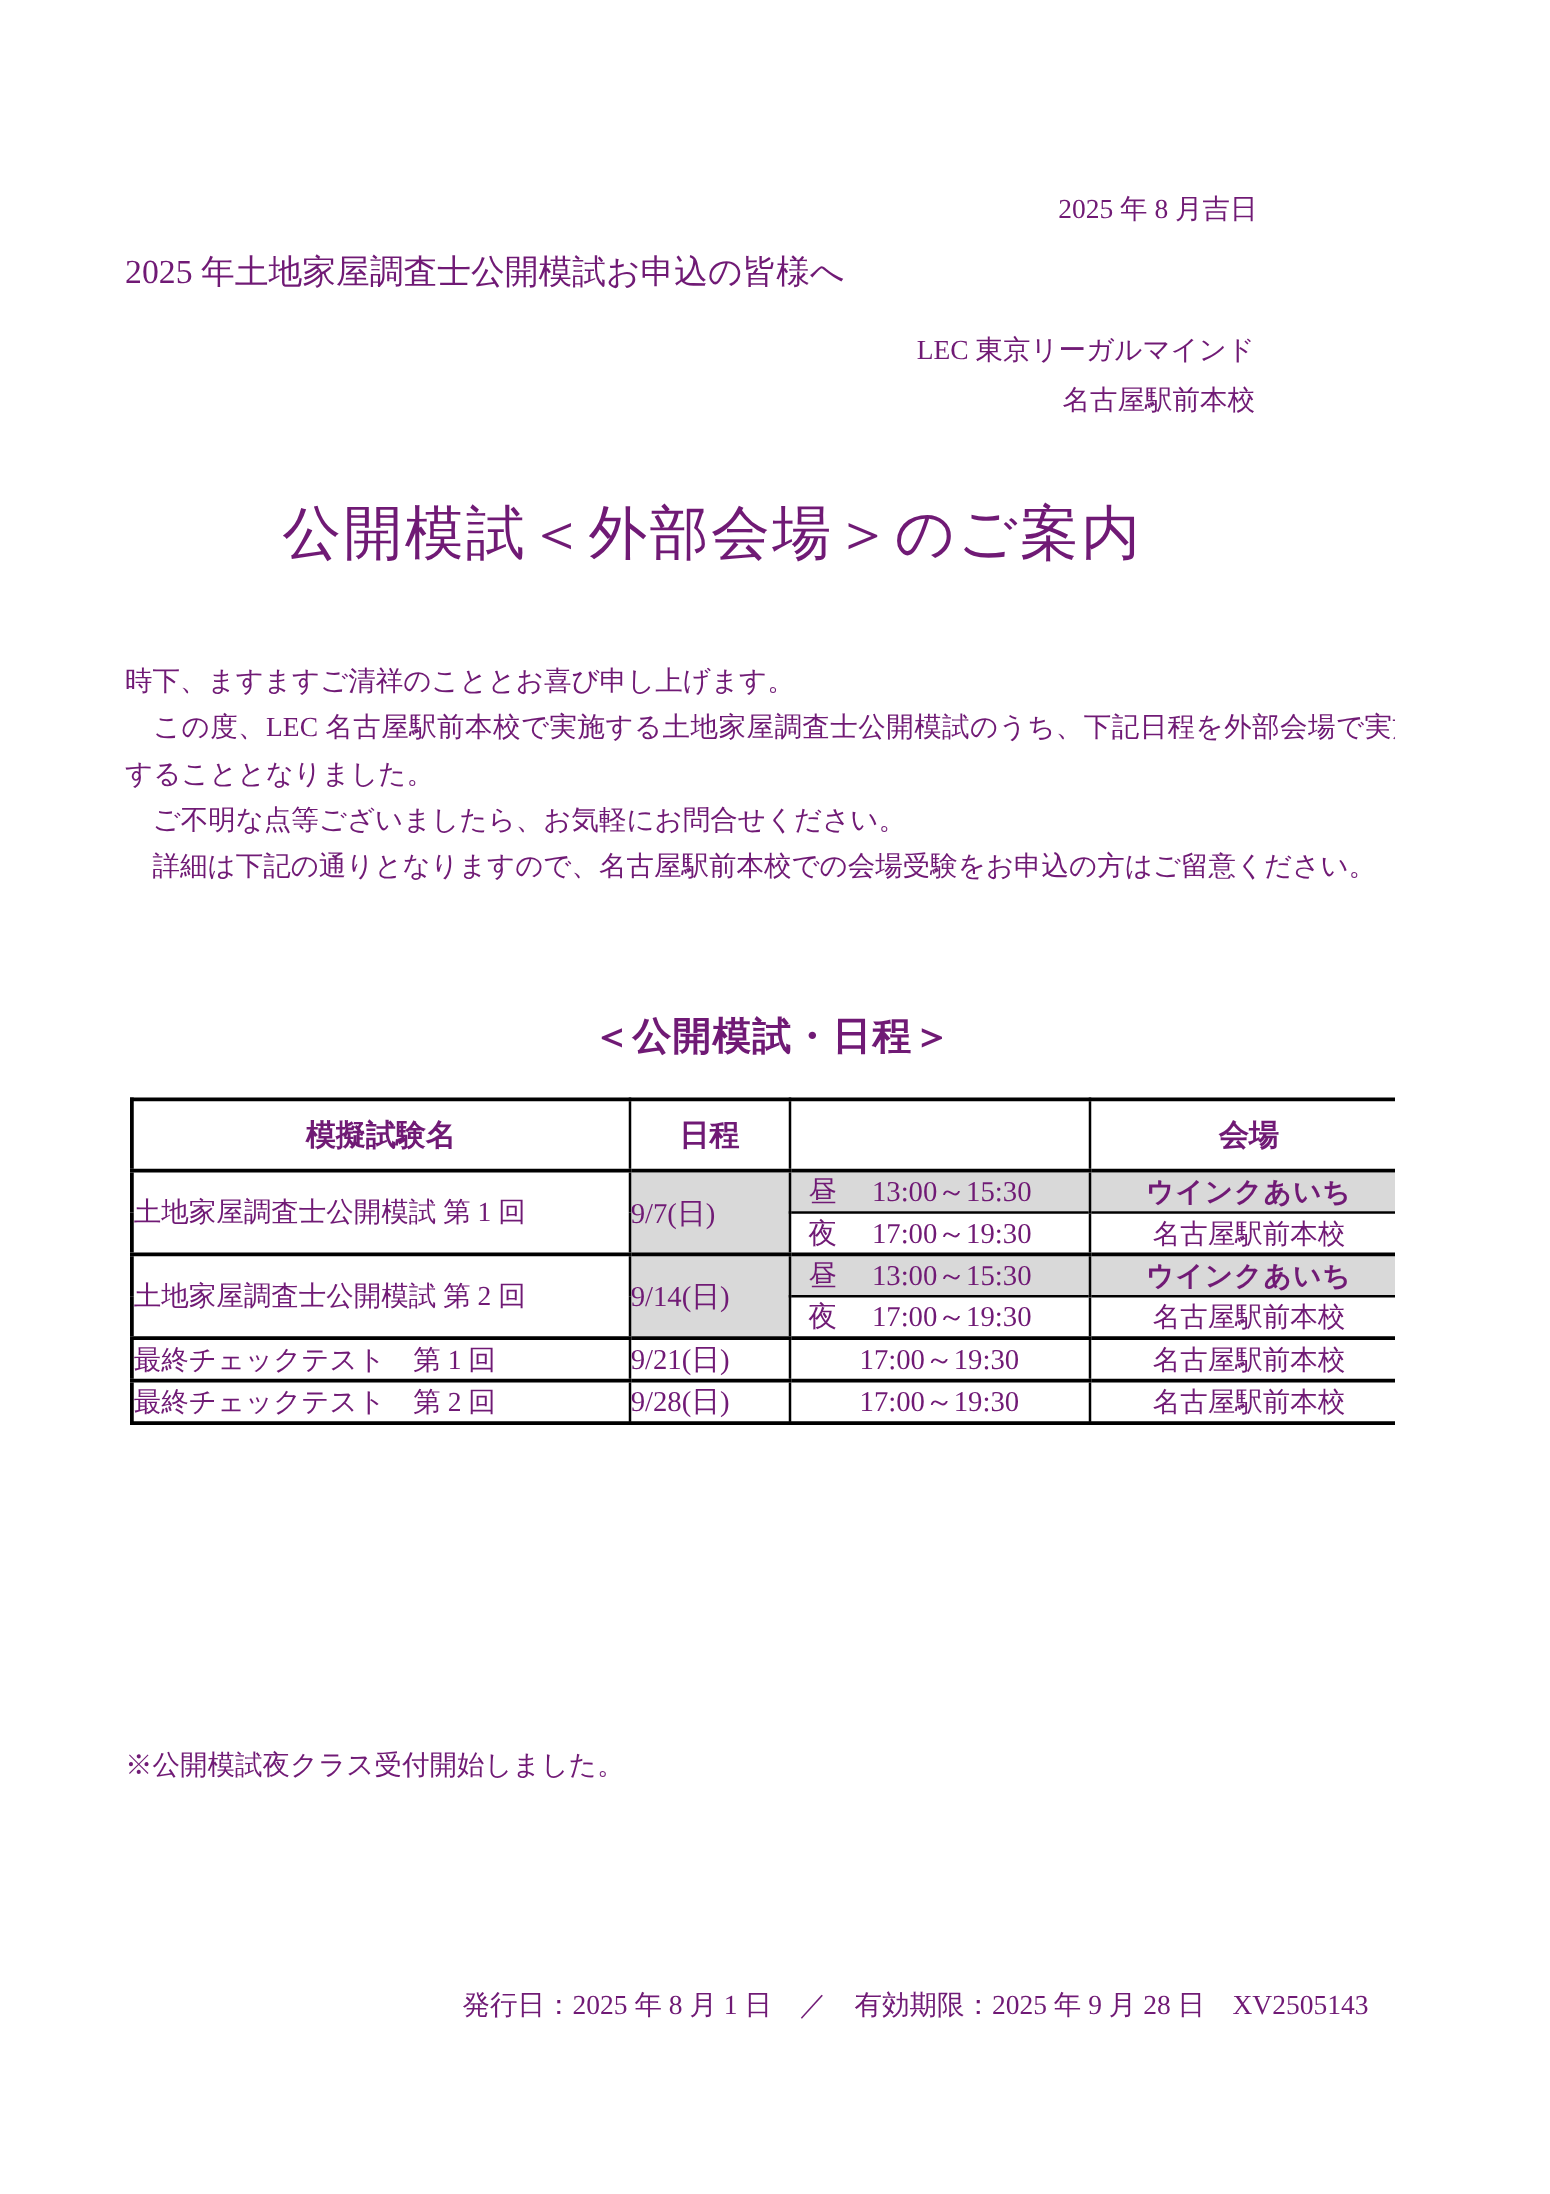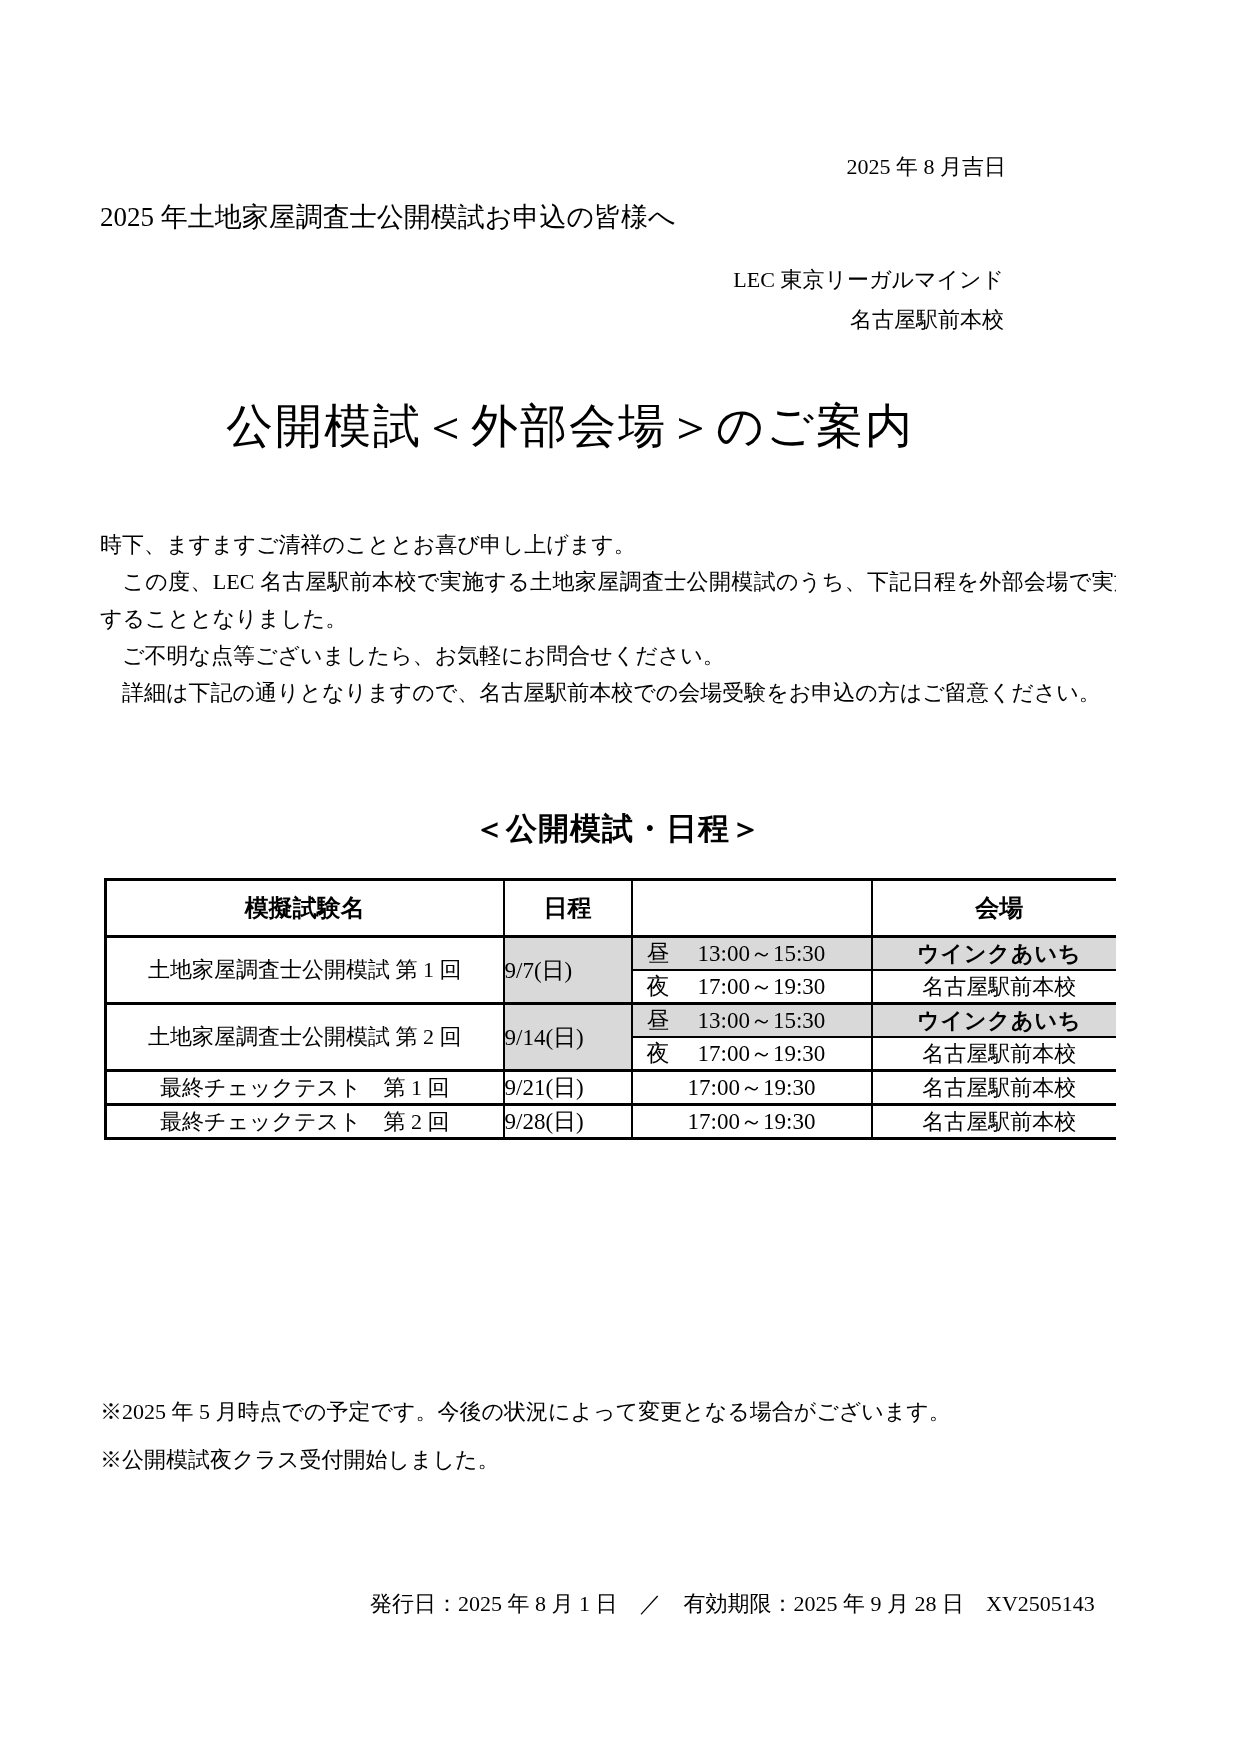--- a/index.html
+++ b/index.html
@@ -1,21 +1,21 @@
 <!DOCTYPE html>
 <html lang="ja"><head>
 <meta charset="utf-8">
 <style>
   html,body { margin:0; padding:0; background:#ffffff; }
   .page {
     position:relative;
     width:1116px;
     height:1755px;
     background:#ffffff;
-    color:#000000;
+    color:#701a75;
     font-family:"Liberation Serif","DejaVu Serif",serif;
     overflow:hidden;
   }
   .issue-date {
     position:absolute; top:152px; right:110px;
     font-size:22px; white-space:nowrap;
   }
   .addressee {
     position:absolute; top:199px; left:100px;
     font-size:27px; white-space:nowrap;
@@ -52,21 +52,21 @@
     overflow:hidden;
     vertical-align:middle;
   }
   table.schedule thead td {
     height:54px; text-align:center;
     font-weight:bold; font-size:24px;
   }
   .gb  { border-bottom-width:3px !important; }
   .tb  { border-bottom-width:1px !important; }
   .shaded { background:#d9d9d9; }
-  .exam-cell   { text-align:center; font-size:22px; height:31px; }
+  .exam-cell   { text-align:left; font-size:22px; height:31px; }
   .date-cell   { text-align:left; font-size:23px; }
   .session-cell{ font-size:23px; height:31px; }
   .session-cell .sess-inner { display:flex; align-items:center; padding-left:14px; }
   .session-cell .s-label { margin-right:28px; }
   .time-center { text-align:center; font-size:23px; height:30px; }
   .venue-cell  { text-align:center; font-size:22px;margin-top:44px; }
   .venue-gothic{
     font-family:"Liberation Sans","DejaVu Sans",sans-serif;
     font-weight:bold; font-size:22px; letter-spacing:1px;
   }
@@ -173,19 +173,18 @@
       <tr>
         <td class="exam-cell">最終チェックテスト　第 2 回</td>
         <td class="date-cell">9/28(日)</td>
         <td class="time-center">17:00～19:30</td>
         <td class="venue-cell">名古屋駅前本校</td>
       </tr>
     </tbody>
   </table>
 
   <div class="notes">
-    <div>※2025 年 5 月時点での予定です。今後の状況によって変更となる場合がございます。</div>
     <div>※公開模試夜クラス受付開始しました。</div>
   </div>
 
   <div class="footer-line">発行日：2025 年 8 月 1 日　／　有効期限：2025 年 9 月 28 日　XV2505143</div>
 
 </div>
 
 </body></html>

